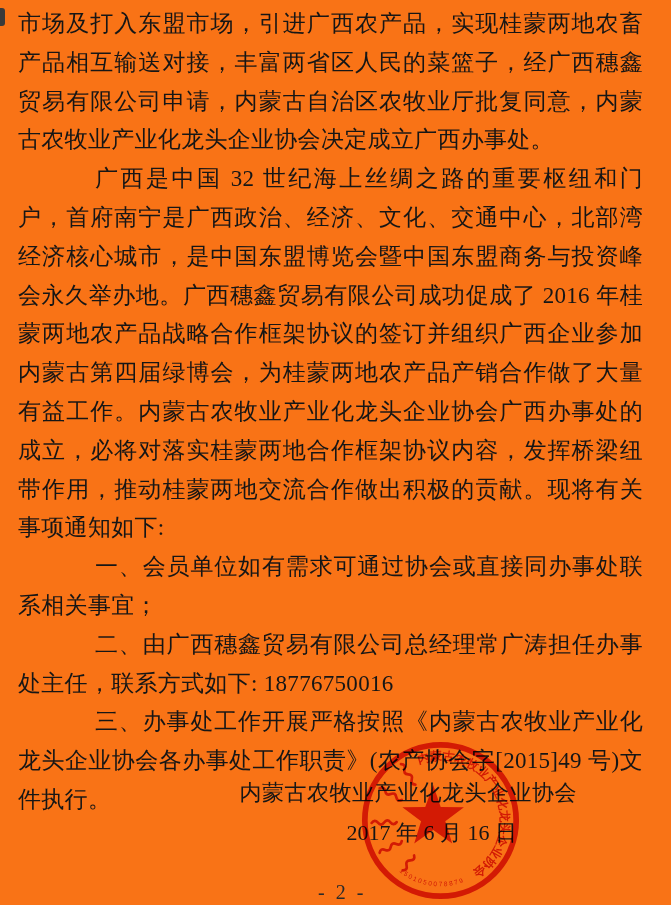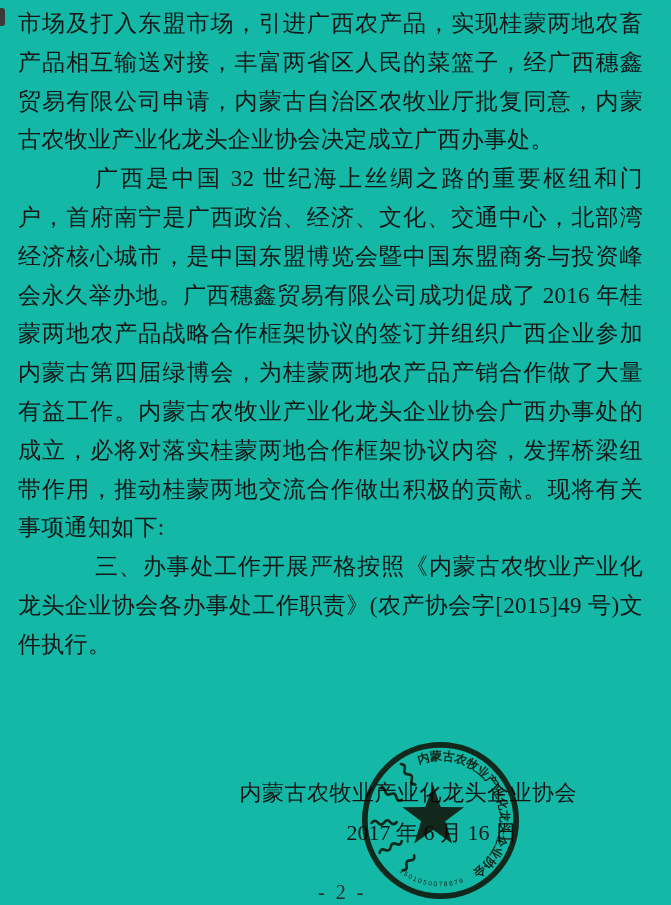--- a/index.html
+++ b/index.html
@@ -1,21 +1,21 @@
 <!DOCTYPE html>
 <html><head>
 <meta charset="utf-8">
 <style>
   html, body { margin: 0; padding: 0; background: #e8e8e8; }
   .page {
     position: relative;
     width: 671px;
     height: 905px;
     margin: 0 auto;
-    background: #14b8a6;
+    background: #f97316;
     overflow: hidden;
     font-family: "Liberation Serif", "DejaVu Serif", serif;
     color: #161616;
   }
   .body-text {
     position: absolute;
     top: 5px;
     left: 18px;
     width: 625px;
   }
@@ -86,20 +86,22 @@
 </head>
 <body>
 
 <div class="page">
 
   <div class="scan-artifact"></div>
 
   <div class="body-text">
     <p class="para">市场及打入东盟市场，引进广西农产品，实现桂蒙两地农畜产品相互输送对接，丰富两省区人民的菜篮子，经广西穗鑫贸易有限公司申请，内蒙古自治区农牧业厅批复同意，内蒙古农牧业产业化龙头企业协会决定成立广西办事处。</p>
     <p class="para indent">广西是中国 32 世纪海上丝绸之路的重要枢纽和门户，首府南宁是广西政治、经济、文化、交通中心，北部湾经济核心城市，是中国东盟博览会暨中国东盟商务与投资峰会永久举办地。广西穗鑫贸易有限公司成功促成了 2016 年桂蒙两地农产品战略合作框架协议的签订并组织广西企业参加内蒙古第四届绿博会，为桂蒙两地农产品产销合作做了大量有益工作。内蒙古农牧业产业化龙头企业协会广西办事处的成立，必将对落实桂蒙两地合作框架协议内容，发挥桥梁纽带作用，推动桂蒙两地交流合作做出积极的贡献。现将有关事项通知如下:</p>
+    <p class="para indent">一、会员单位如有需求可通过协会或直接同办事处联系相关事宜；</p>
+    <p class="para indent">二、由广西穗鑫贸易有限公司总经理常广涛担任办事处主任，联系方式如下: 18776750016</p>
     <p class="para indent">三、办事处工作开展严格按照《内蒙古农牧业产业化龙头企业协会各办事处工作职责》(农产协会字[2015]49 号)文件执行。</p>
   </div>
 
   <div class="signature">内蒙古农牧业产业化龙头企业协会</div>
 
   <div class="date">2017 年 6 月 16 日</div>
 
   <div class="footer">- 2 -</div>
 
   <svg class="seal" viewBox="0 0 160 160" xmlns="http://www.w3.org/2000/svg">

